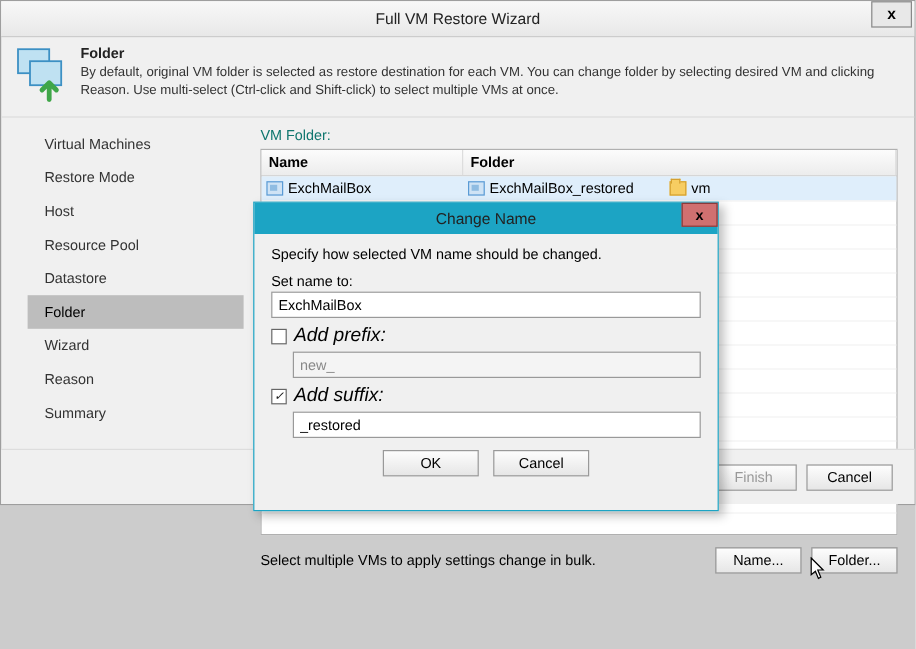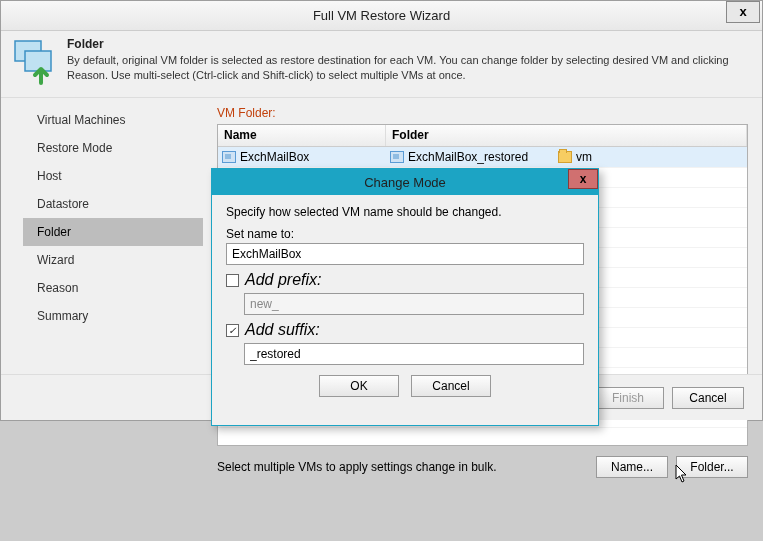--- a/index.html
+++ b/index.html
@@ -10,21 +10,21 @@
 .close-btn { position:absolute; right:2px; top:0px; width:34px; height:22px; border:1px solid #888; background:#e8e8e8; font-size:13px; line-height:20px; text-align:center; font-weight:bold; font-family: Arial, sans-serif; }
 .header { display:flex; padding:6px 10px 10px 10px; border-bottom: 1px solid #ddd; }
 .header-icon { width:50px; height:50px; flex-shrink:0; margin-right: 6px; position:relative; }
 .header-text .h-title { font-weight:bold; font-size:12px; color:#222; margin-bottom:2px; }
 .header-text .h-desc { font-size:11px; color:#333; line-height:1.35; }
 .body-area { display:flex; height: 394px; margin-left: 22px; }
 .sidebar { width: 180px; padding-top: 8px; }
 .sidebar-item { padding: 7px 14px; font-size: 12px; color: #333; cursor: pointer; }
 .sidebar-item.selected { background: #bdbdbd; color:#000; }
 .main { flex:1; padding: 8px 14px 0 14px; position:relative; }
-.label { font-size:12px; color:#c2410c; margin-bottom:4px; }
+.label { font-size:12px; color:#0f766e; margin-bottom:4px; }
 .grid { border:1px solid #b0b0b0; background:#fff; height: 322px; position:relative; }
 .grid-header { display:flex; background: linear-gradient(#fcfcfc,#ececec); border-bottom:1px solid #ccc; height:22px; font-size:12px;font-weight:bold; }
 .grid-header div { padding:3px 6px; border-right:1px solid #ddd; }
 .gcol1 { width: 168px; } .gcol2 { width: 168px; } .gcol3 { flex:1; }
 .grid-row { display:flex; height:20px; font-size:12px; background:#dfeefb; }
 .grid-row > div { padding:2px 4px; display:flex; align-items:center; gap:4px; }
 .grid-body { position: relative; height: 300px; }
 .stripe { position:absolute; left:0; right:0; height: 20px; border-top: 1px solid #f2f2f2; }
 .vm-icon, .folder-icon { width:14px; height:12px; display:inline-block; }
 .vm-icon { border:1px solid #5a9bd5; background:#cfe3f5; position:relative; }
@@ -72,20 +72,21 @@
       <div class="h-title">Folder</div>
       <div class="h-desc">By default, original VM folder is selected as restore destination for each VM. You can change folder by selecting desired VM and clicking Reason. Use multi-select (Ctrl-click and Shift-click) to select multiple VMs at once.</div>
     </div>
   </div>
 
   <div class="body-area">
     <div class="sidebar">
       <div class="sidebar-item">Virtual Machines</div>
       <div class="sidebar-item">Restore Mode</div>
       <div class="sidebar-item">Host</div>
+      <div class="sidebar-item">Resource Pool</div>
       <div class="sidebar-item">Datastore</div>
       <div class="sidebar-item selected">Folder</div>
       <div class="sidebar-item">Wizard</div>
       <div class="sidebar-item">Reason</div>
       <div class="sidebar-item">Summary</div>
     </div>
 
     <div class="main">
       <div class="label">VM Folder:</div>
       <div class="grid">
@@ -136,21 +137,21 @@
 
   <div class="footer">
     <button class="btn">&lt; Previous</button>
     <button class="btn">Next &gt;</button>
     <button class="btn disabled">Finish</button>
     <button class="btn">Cancel</button>
   </div>
 
   <div class="modal">
     <div class="modal-title">
-      <span>Change Mode</span>
+      <span>Change Name</span>
       <div class="modal-close">x</div>
     </div>
     <div class="modal-body">
       <div class="txt">Specify how selected VM name should be changed.</div>
       <div class="txt" style="margin-bottom:2px">Set name to:</div>
       <input type="text" value="ExchMailBox" style="">
       <label>
         <span class="checkbox"></span>
         <span>Add prefix:</span>
       </label>

